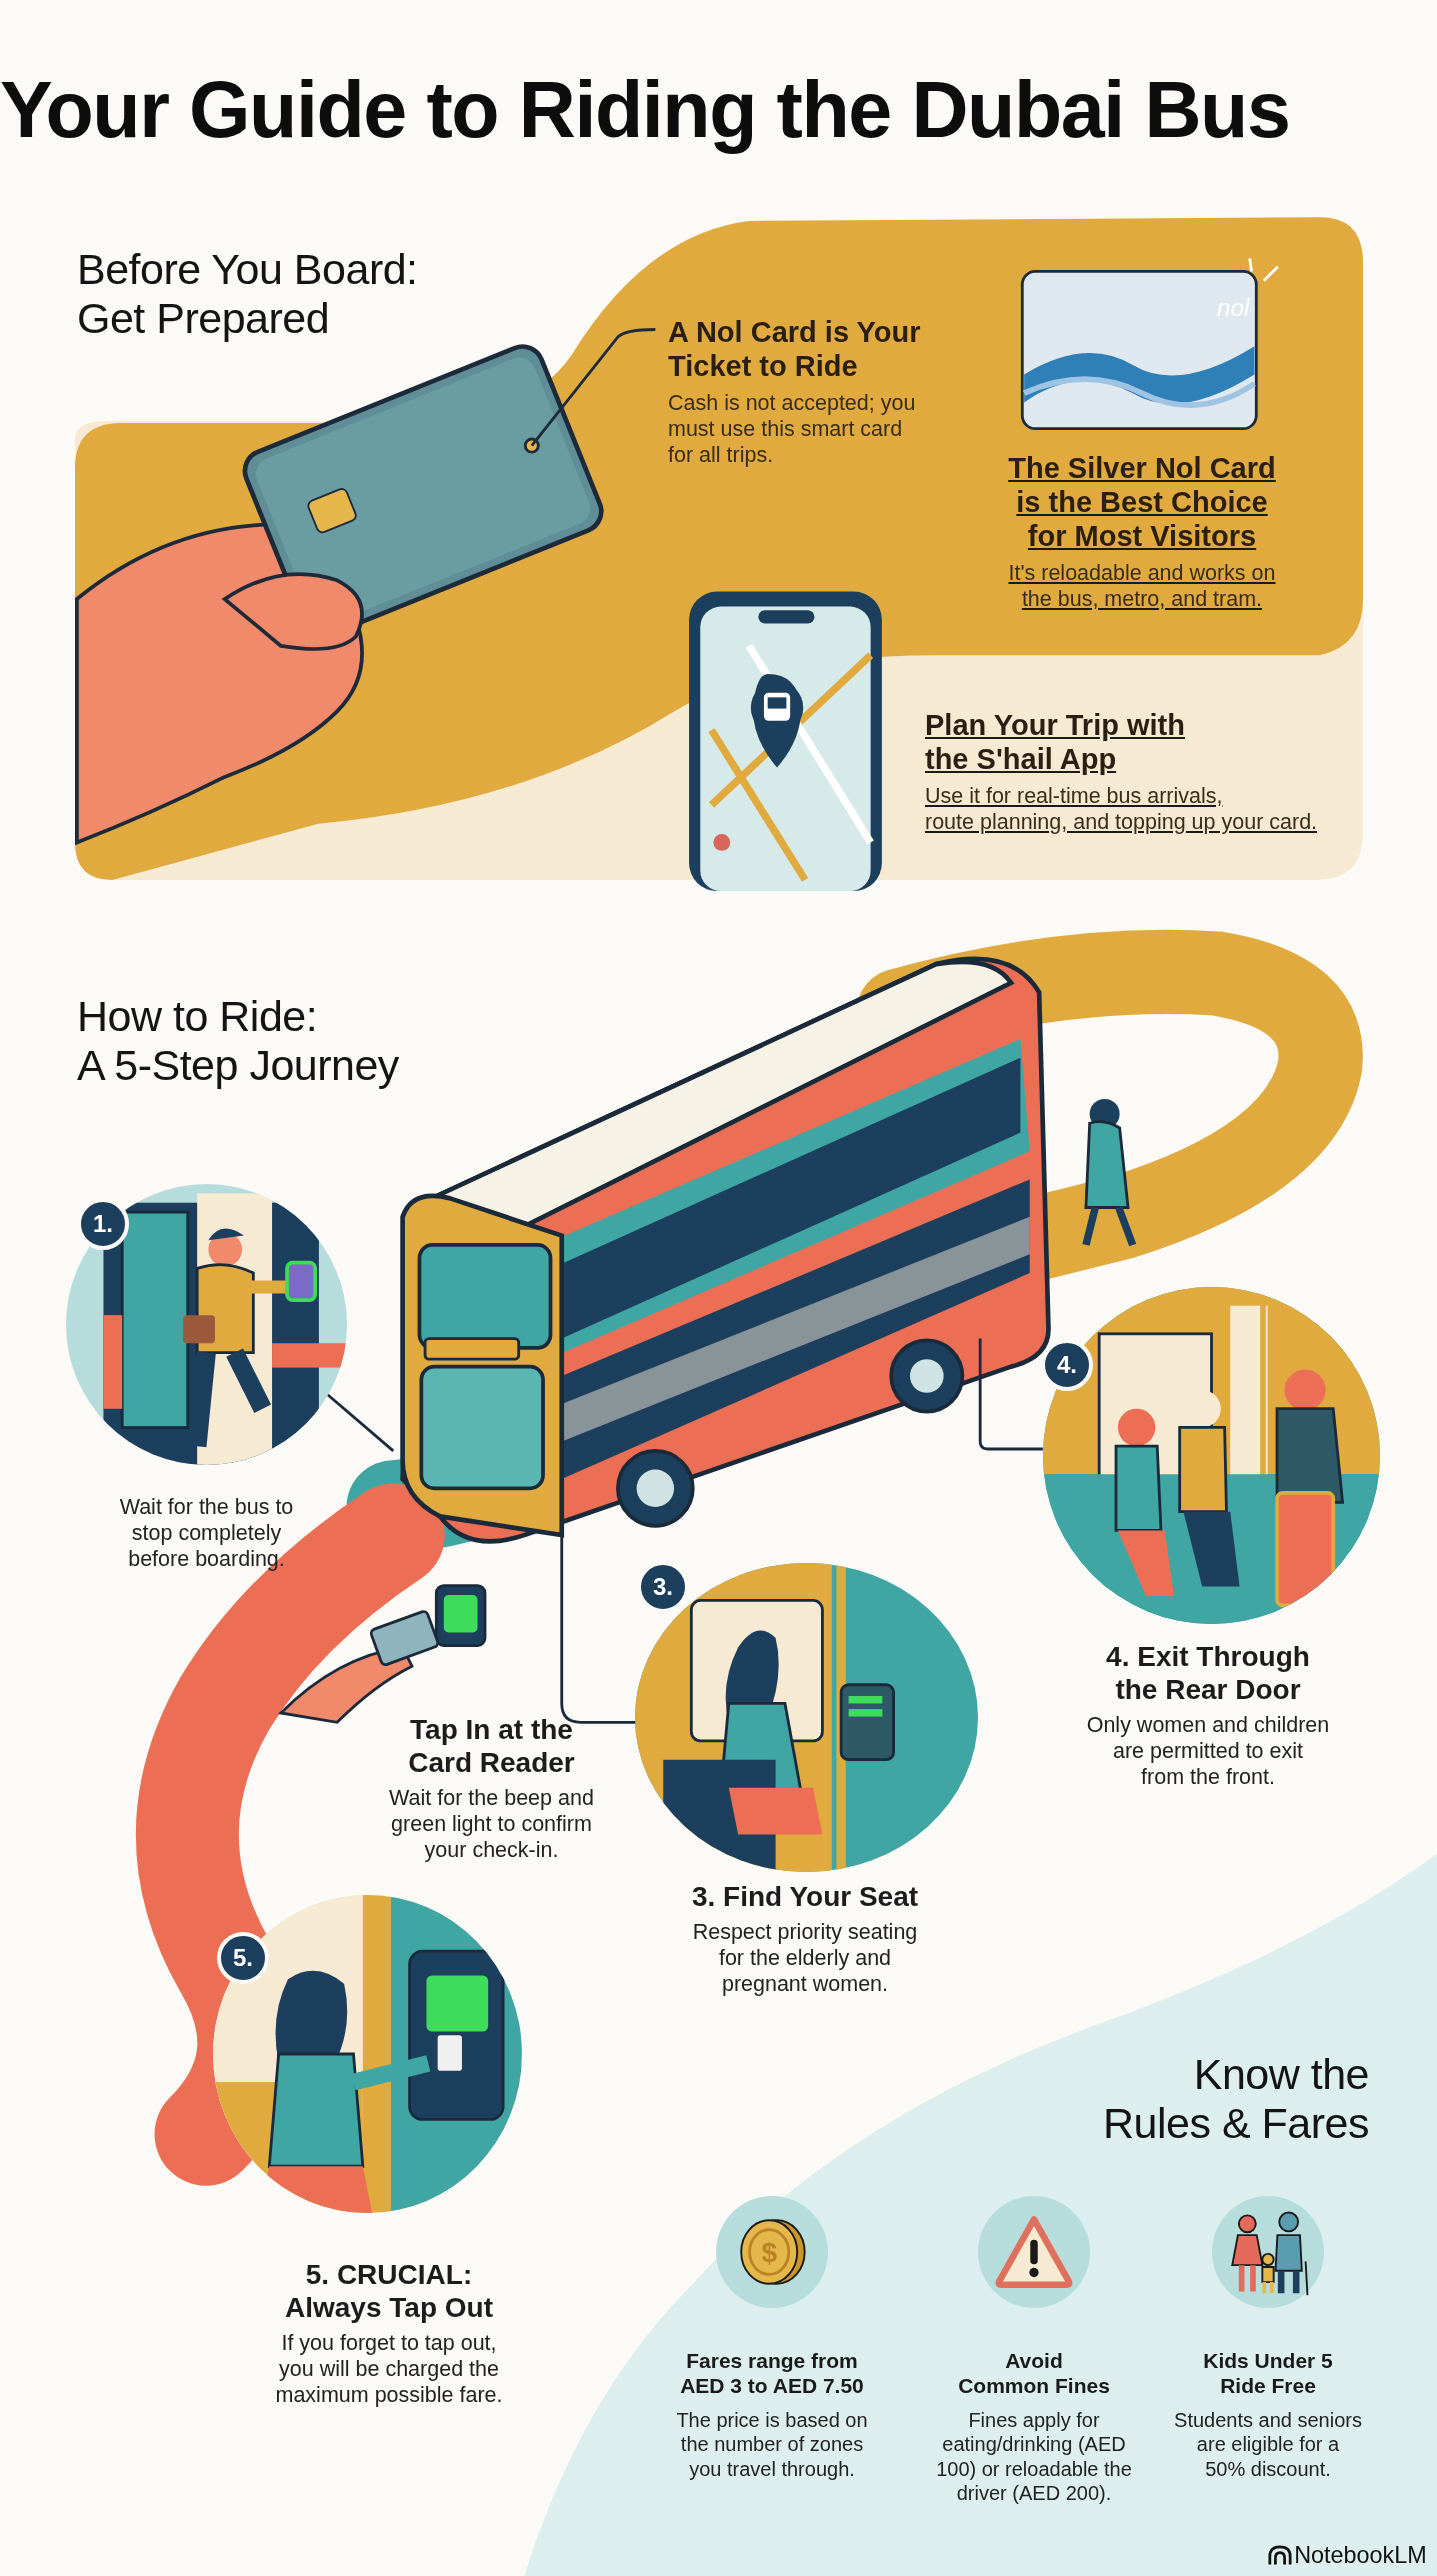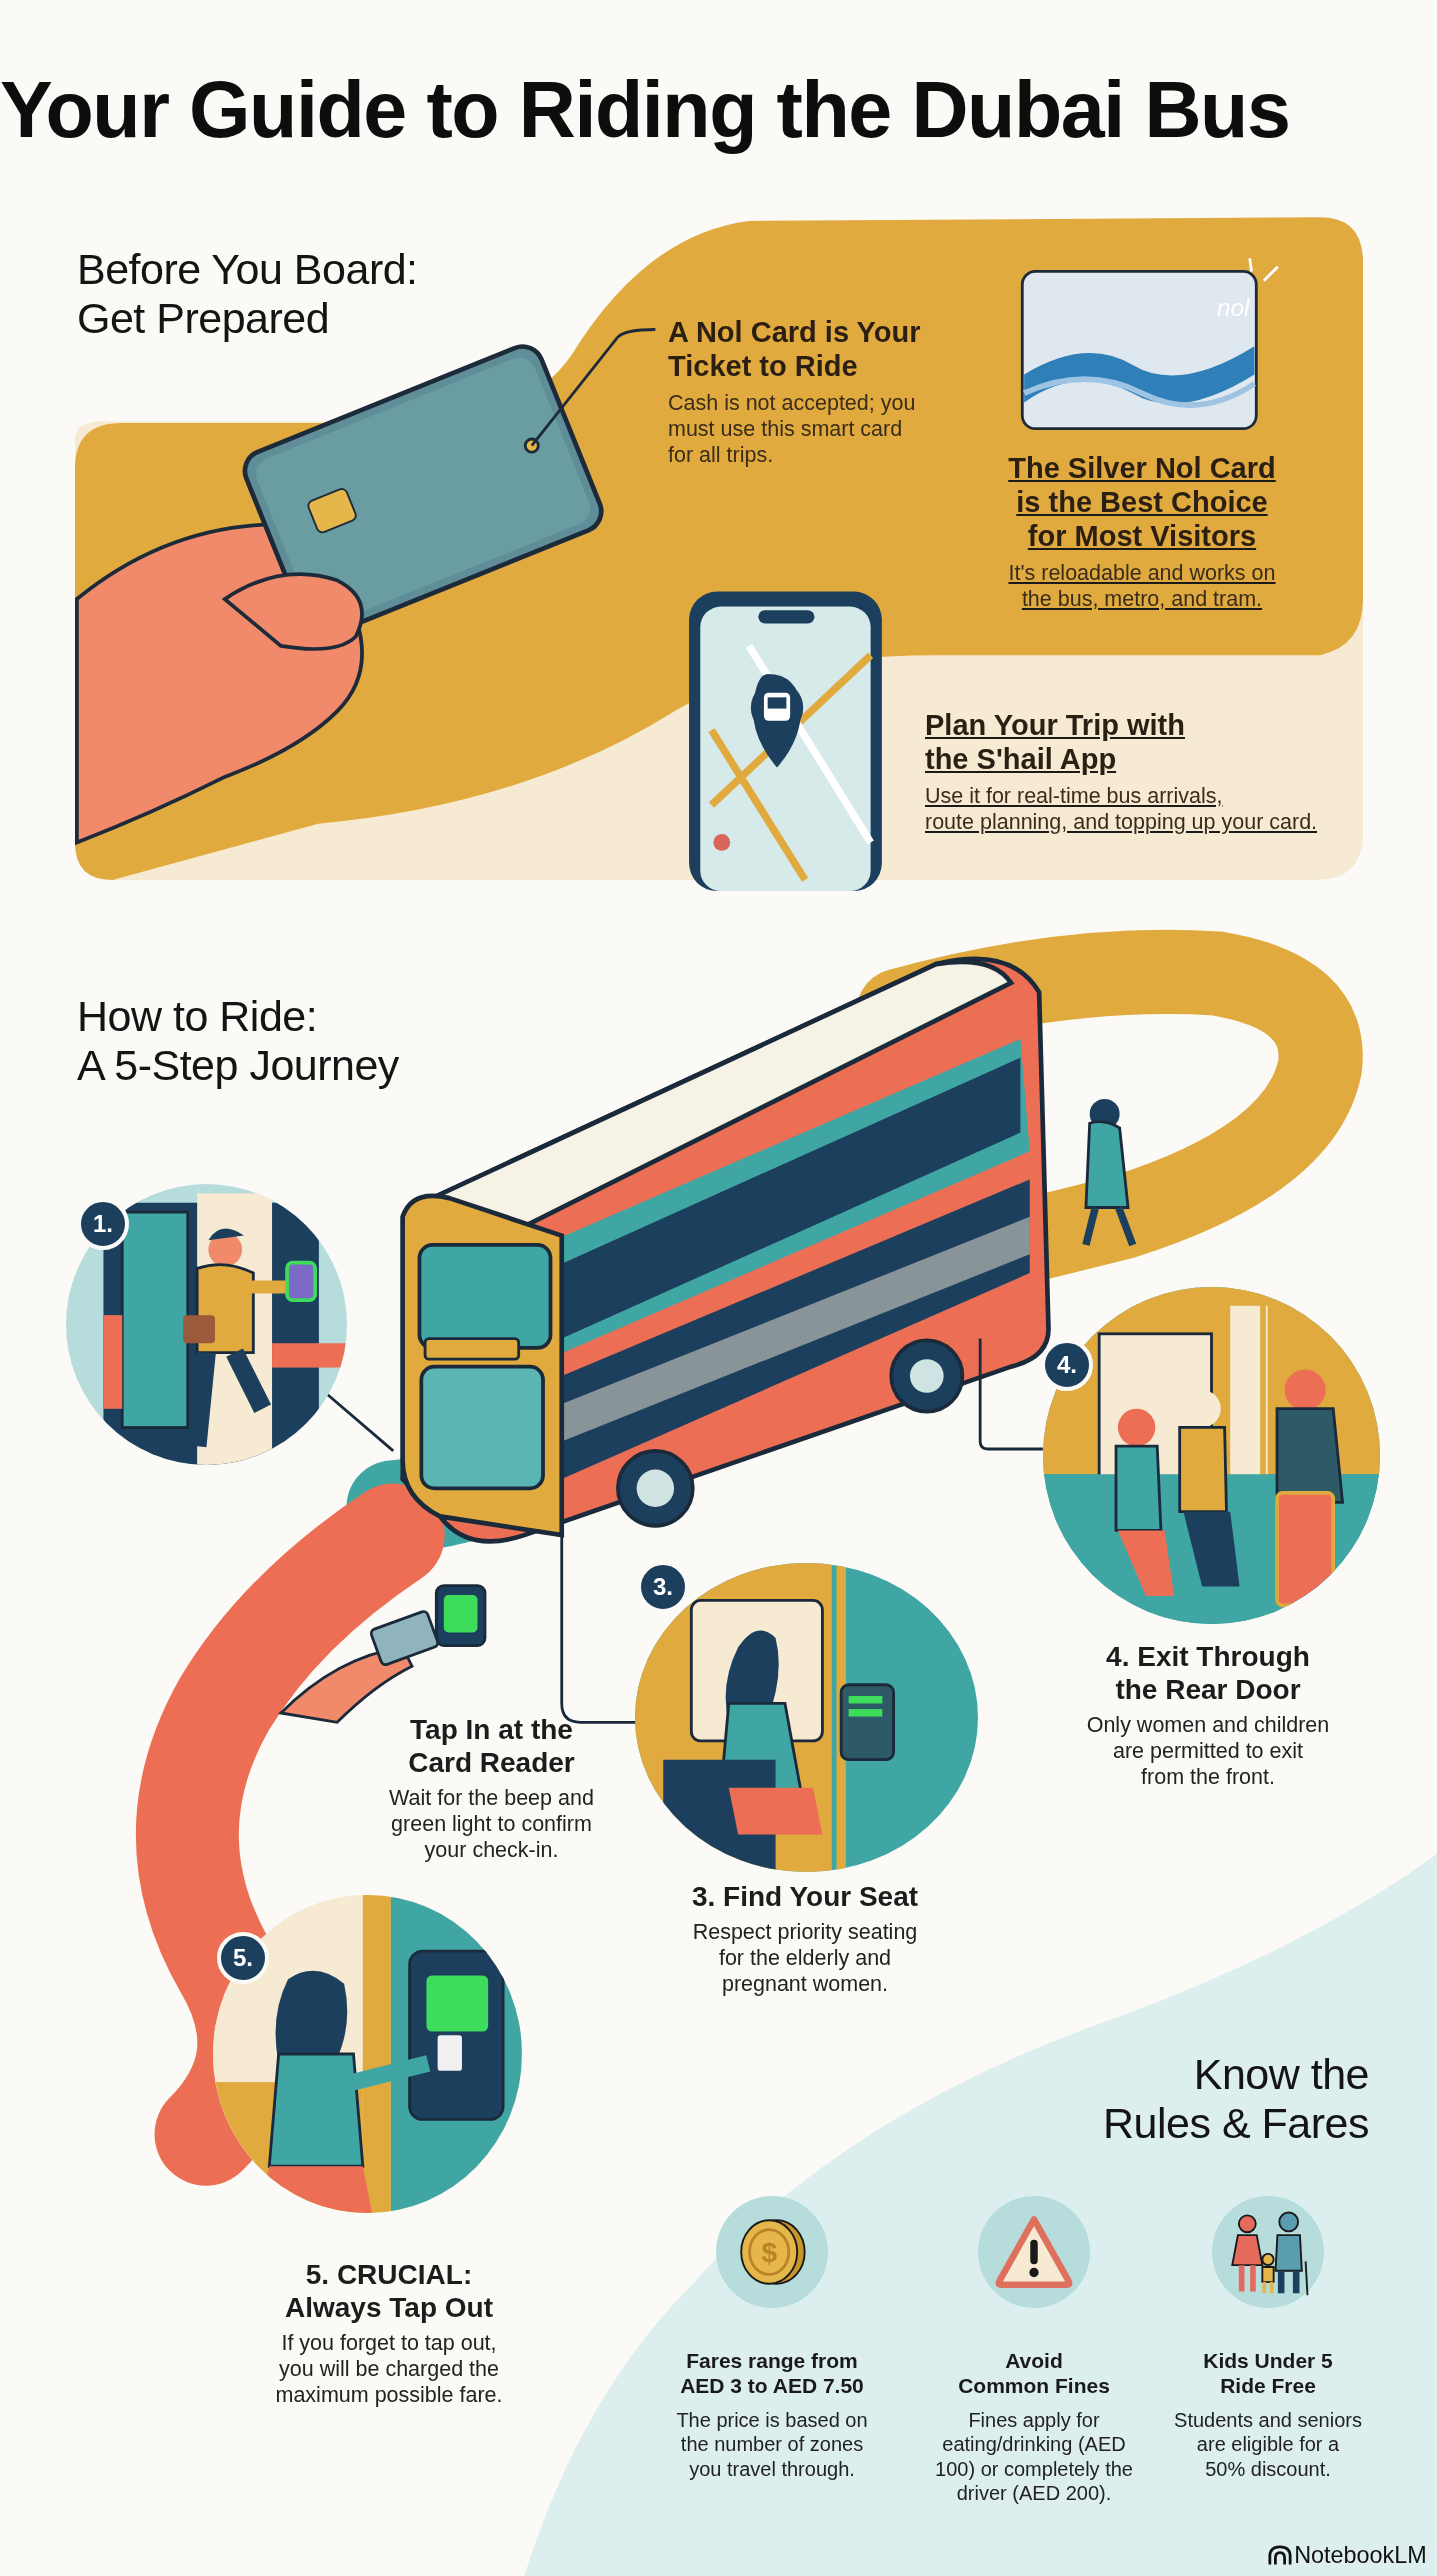--- a/index.html
+++ b/index.html
@@ -237,20 +237,25 @@
     <rect x="240" y="150" width="26" height="38" rx="3" fill="#f0f0f0"></rect>
     <path d="M80 90 Q110 70 140 95 Q150 140 130 180 L70 180 Q60 130 80 90 Z" fill="#1d3f5e"></path>
     <path d="M70 170 L150 170 L160 290 L60 290 Z" fill="#3fa6a4" stroke="#1a2a3a" stroke-width="3"></path>
     <path d="M150 200 L230 180" stroke="#3fa6a4" stroke-width="18"></path>
     <path d="M60 290 L160 290 L170 340 L50 340 Z" fill="#ec6f55"></path>
   </svg>
 </div>
 <div class="abs badge" style="left:217px;top:1932px;">5.</div>
 
 <div class="abs step1-text">
+  <div class="step-body">
+    <div>Wait for the bus to</div>
+    <div>stop completely</div>
+    <div>before boarding.</div>
+  </div>
 </div>
 
 <div class="abs step2-text">
   <div class="step-title">
     <div>Tap In at the</div>
     <div>Card Reader</div>
   </div>
   <div class="step-body">
     <div>Wait for the beep and</div>
     <div>green light to confirm</div>
@@ -326,21 +331,21 @@
       <circle cx="45" cy="67" r="5" fill="#1a1a1a"></circle>
     </svg>
   </div>
   <div class="rule-title">
     <div>Avoid</div>
     <div>Common Fines</div>
   </div>
   <div class="rule-body">
     <div>Fines apply for</div>
     <div>eating/drinking (AED</div>
-    <div>100) or completely the</div>
+    <div>100) or reloadable the</div>
     <div>driver (AED 200).</div>
   </div>
 </div>
 
 <div class="abs rule rule3">
   <div class="rule-icon">
     <svg width="94" height="94" viewBox="0 0 100 100">
       <circle cx="28" cy="20" r="9" fill="#e46b5b" stroke="#1a1a1a" stroke-width="2"></circle>
       <path d="M18 32 L38 32 L44 64 L12 64 Z" fill="#e46b5b" stroke="#1a1a1a" stroke-width="2"></path>
       <path d="M22 64 L22 92 M34 64 L34 92" stroke="#e46b5b" stroke-width="6"></path>

